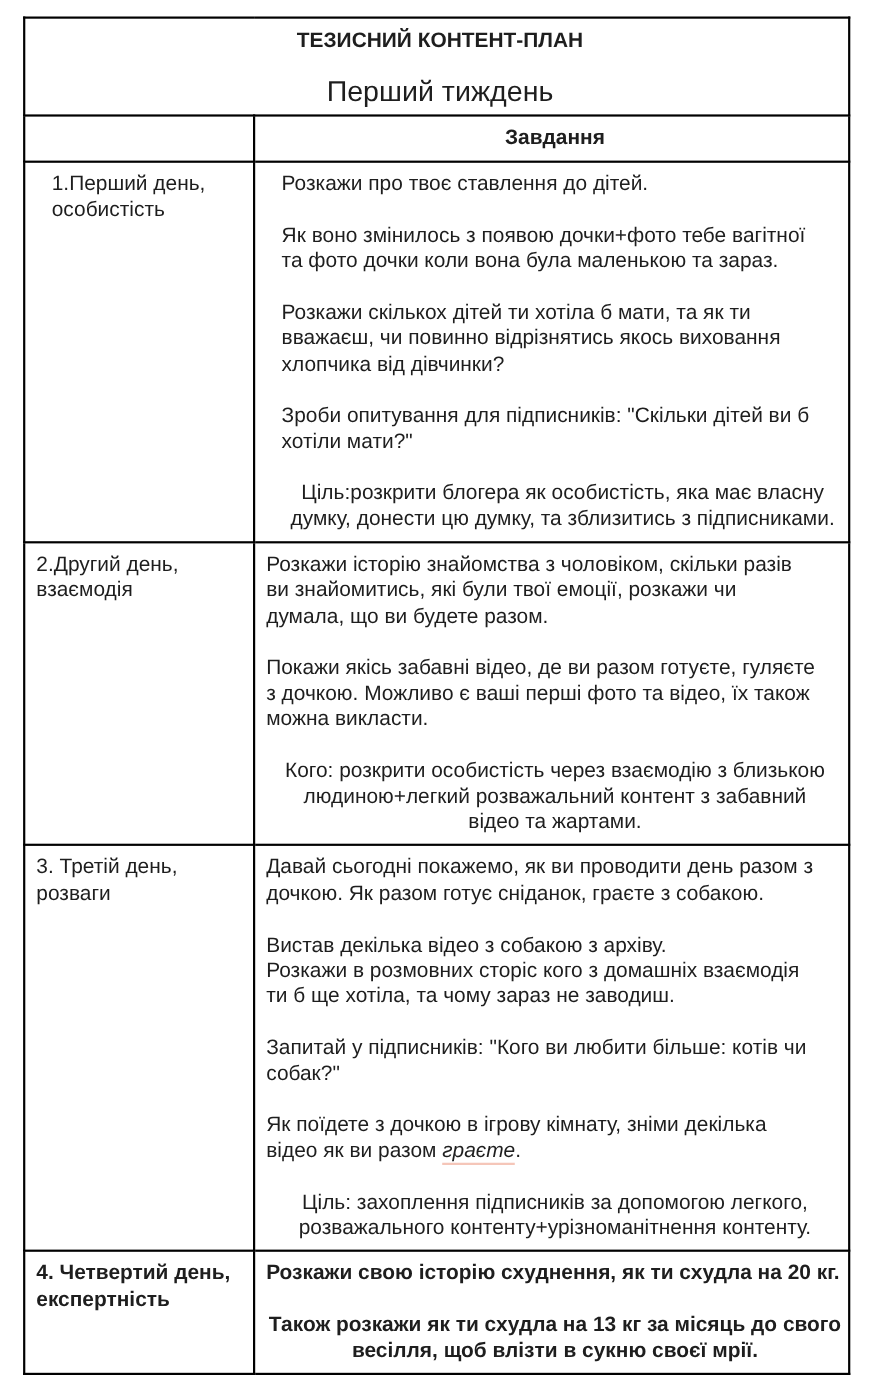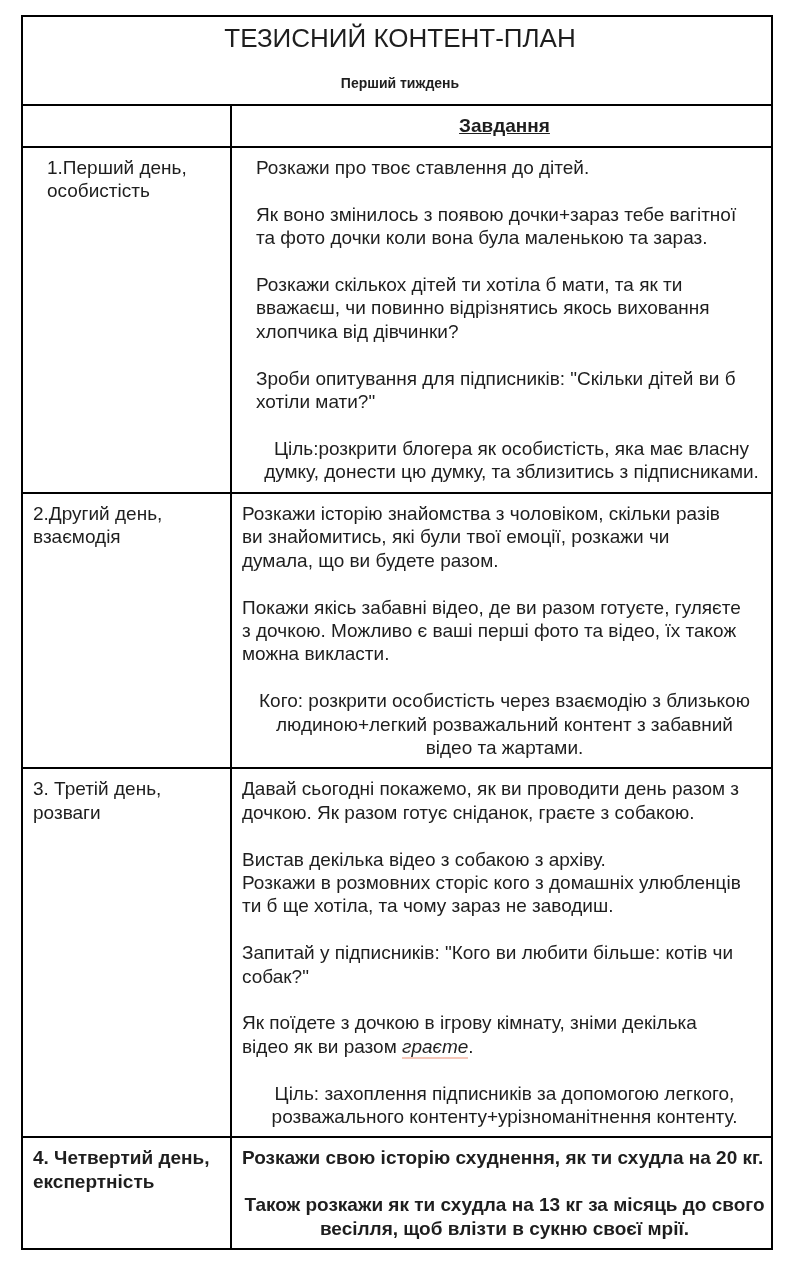--- a/index.html
+++ b/index.html
@@ -31,40 +31,39 @@
     padding: 8px 4px 8px 10px;
     font-size: 19px;
     line-height: 23.4px;
   }
   td.title-cell {
     text-align: center;
     padding: 11px 6px 9px 6px;
     height: 89px;
   }
   .doc-title {
-    font-weight: normal;
-    font-size: 26px;
+    font-weight: bold;
+    font-size: 19px;
     line-height: 26px;
     margin: 0 0 19px 0;
   }
   .doc-subtitle {
-    font-weight: bold;
-    font-size: 14px;
+    font-weight: normal;
+    font-size: 26px;
     line-height: 26px;
     margin: 0;
   }
   td.header-day-cell { height: 42px; }
   td.header-task-cell {
     height: 42px;
     text-align: center;
     font-weight: bold;
     font-size: 21px;
     padding-top: 7px;
     padding-bottom: 7px;
-    text-decoration: underline;
   }
   td.day-cell {
     white-space: pre-line;
   }
   td.task-cell p {
     margin: 0 0 23.4px 0;
     white-space: pre-line;
   }
   td.task-cell p:last-child { margin-bottom: 0; text-align: center; }
   tr.row-1 td { height: 346px; padding-left: 24px; }
@@ -97,21 +96,21 @@
     <tr>
       <td class="header-day-cell"></td>
       <td class="header-task-cell">Завдання</td>
     </tr>
 
     <tr class="row-1">
       <td class="day-cell">1.Перший день,
 особистість</td>
       <td class="task-cell">
         <p>Розкажи про твоє ставлення до дітей.</p>
-        <p>Як воно змінилось з появою дочки+зараз тебе вагітної
+        <p>Як воно змінилось з появою дочки+фото тебе вагітної
 та фото дочки коли вона була маленькою та зараз.</p>
         <p>Розкажи скількох дітей ти хотіла б мати, та як ти
 вважаєш, чи повинно відрізнятись якось виховання
 хлопчика від дівчинки?</p>
         <p>Зроби опитування для підписників: "Скільки дітей ви б
 хотіли мати?"</p>
         <p>Ціль:розкрити блогера як особистість, яка має власну
 думку, донести цю думку, та зблизитись з підписниками.</p>
       </td>
     </tr>
@@ -132,21 +131,21 @@
       </td>
     </tr>
 
     <tr class="row-3">
       <td class="day-cell">3. Третій день,
 розваги</td>
       <td class="task-cell">
         <p>Давай сьогодні покажемо, як ви проводити день разом з
 дочкою. Як разом готує сніданок, граєте з собакою.</p>
         <p>Вистав декілька відео з собакою з архіву.
-Розкажи в розмовних сторіс кого з домашніх улюбленців
+Розкажи в розмовних сторіс кого з домашніх взаємодія
 ти б ще хотіла, та чому зараз не заводиш.</p>
         <p>Запитай у підписників: "Кого ви любити більше: котів чи
 собак?"</p>
         <p><span>Як поїдете з дочкою в ігрову кімнату, зніми декілька
 відео як ви разом </span><span class="spellcheck">граєте</span><span>.</span></p>
         <p>Ціль: захоплення підписників за допомогою легкого,
 розважального контенту+урізноманітнення контенту.</p>
       </td>
     </tr>
 

